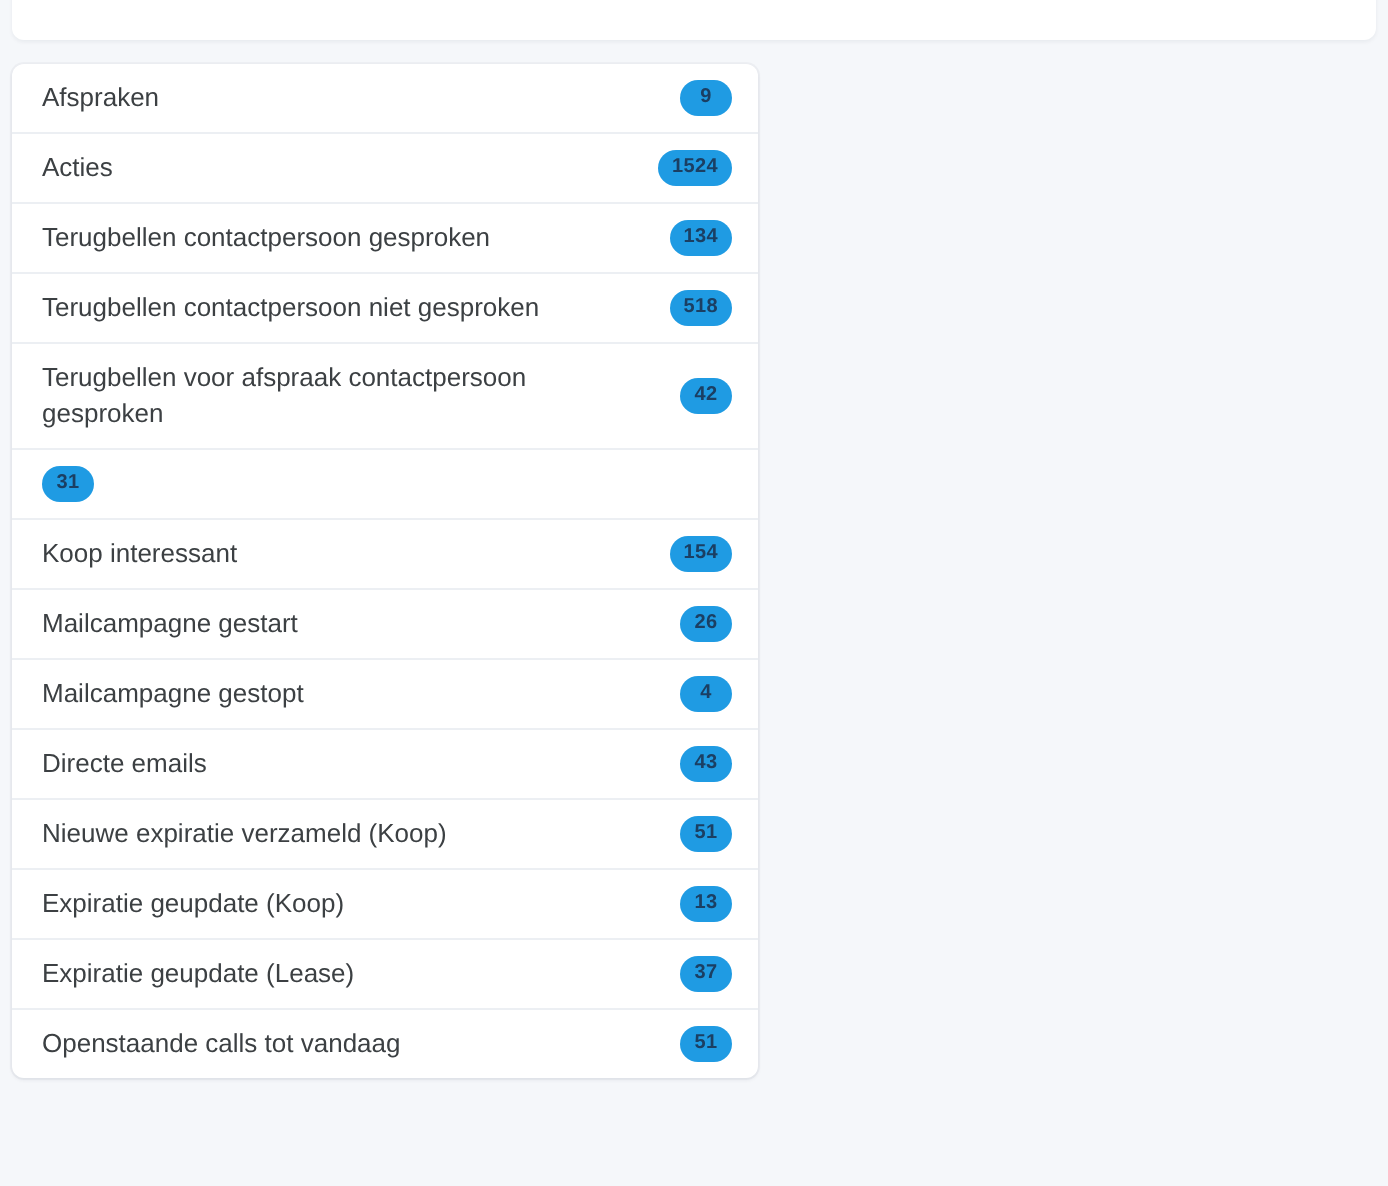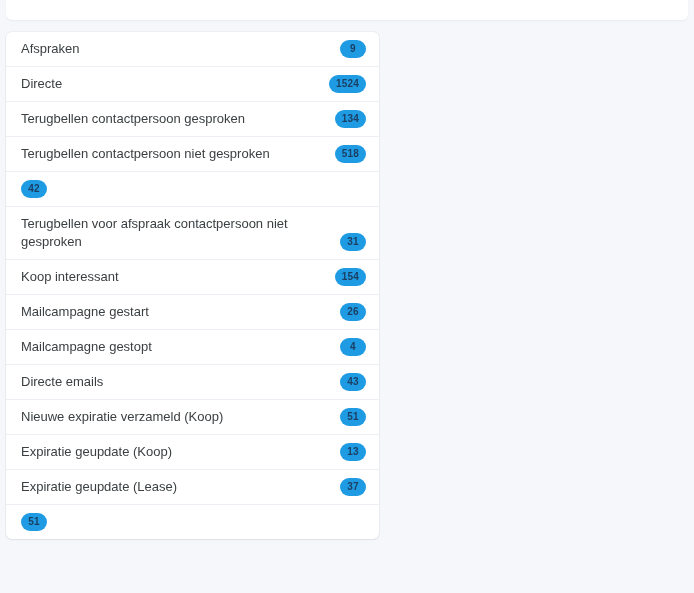--- a/index.html
+++ b/index.html
@@ -44,21 +44,21 @@
     width: 373px;
     background: #ffffff;
     border-radius: 6px;
     box-shadow: 0 1px 2px rgba(16, 30, 54, 0.07),
                 0 0 0 1px rgba(16, 30, 54, 0.035);
     overflow: hidden;
   }
 
   .list-row {
     display: flex;
-    align-items: flex-end;
+    align-items: center;
     justify-content: space-between;
     gap: 10px;
     padding: 8px 13px 8px 15px;
     min-height: 16px;
     box-sizing: border-box;
     border-bottom: 1px solid #eceff3;
   }
   .list-row:last-child {
     border-bottom: none;
   }
@@ -93,36 +93,36 @@
 <div class="top-card-stub">
   <div class="ghost-title"></div>
 </div>
 
 <div class="list-card" id="list-card">
     <div class="list-row">
       <div class="row-label">Afspraken</div>
       <div class="row-badge">9</div>
     </div>
     <div class="list-row">
-      <div class="row-label">Directe</div>
+      <div class="row-label">Acties</div>
       <div class="row-badge">1524</div>
     </div>
     <div class="list-row">
       <div class="row-label">Terugbellen contactpersoon gesproken</div>
       <div class="row-badge">134</div>
     </div>
     <div class="list-row">
       <div class="row-label">Terugbellen contactpersoon niet gesproken</div>
       <div class="row-badge">518</div>
     </div>
     <div class="list-row">
+      <div class="row-label">Terugbellen voor afspraak contactpersoon gesproken</div>
       <div class="row-badge">42</div>
     </div>
     <div class="list-row">
-      <div class="row-label">Terugbellen voor afspraak contactpersoon niet gesproken</div>
       <div class="row-badge">31</div>
     </div>
     <div class="list-row">
       <div class="row-label">Koop interessant</div>
       <div class="row-badge">154</div>
     </div>
     <div class="list-row">
       <div class="row-label">Mailcampagne gestart</div>
       <div class="row-badge">26</div>
     </div>
@@ -140,15 +140,16 @@
     </div>
     <div class="list-row">
       <div class="row-label">Expiratie geupdate (Koop)</div>
       <div class="row-badge">13</div>
     </div>
     <div class="list-row">
       <div class="row-label">Expiratie geupdate (Lease)</div>
       <div class="row-badge">37</div>
     </div>
     <div class="list-row">
+      <div class="row-label">Openstaande calls tot vandaag</div>
       <div class="row-badge">51</div>
     </div>
   </div>
 
 </body></html>

